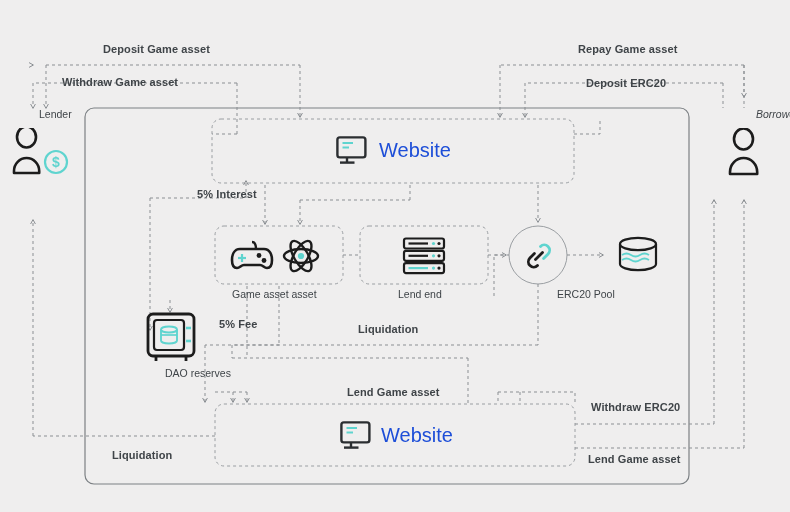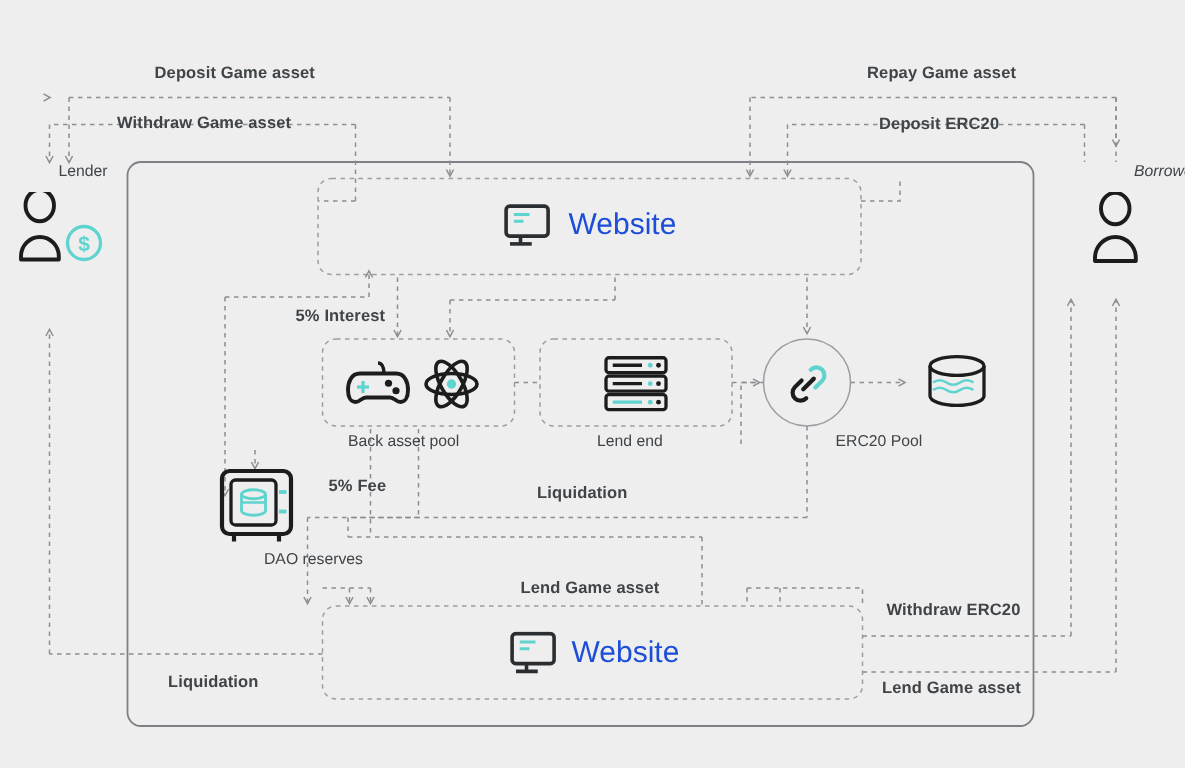--- a/index.html
+++ b/index.html
@@ -212,35 +212,35 @@
       <line x1="40" y1="29" x2="45" y2="29" stroke="#5fd4cf" stroke-width="2.6"></line>
       <ellipse cx="23" cy="17.5" rx="8" ry="3" fill="none" stroke="#5fd4cf" stroke-width="1.9"></ellipse>
       <path d="M15,17.5 L15,28.5 a8,3 0 0 0 16,0 L31,17.5" fill="none" stroke="#5fd4cf" stroke-width="1.9"></path>
       <line x1="15" y1="23" x2="31" y2="23" stroke="#5fd4cf" stroke-width="1.7"></line>
       <line x1="10" y1="44" x2="10" y2="49" stroke="#1c1c1c" stroke-width="2.8"></line>
       <line x1="40" y1="44" x2="40" y2="49" stroke="#1c1c1c" stroke-width="2.8"></line>
     </svg>
   </div>
 
   <div class="lbl" style="left:103px;top:43px;">Deposit Game asset</div>
-  <div class="lbl" style="left:78px;top:76px;text-align:right;">Withdraw Game asset</div>
+  <div class="lbl" style="left:62px;top:76px;text-align:right;">Withdraw Game asset</div>
   <div class="lbl" style="left:578px;top:43px;">Repay Game asset</div>
   <div class="lbl" style="left:586px;top:77px;">Deposit ERC20</div>
-  <div class="lbl" style="left:176px;top:205px;padding-left:21px;">5% Interest</div>
+  <div class="lbl" style="left:176px;top:188px;padding-left:21px;">5% Interest</div>
   <div class="lbl" style="left:219px;top:318px;">5% Fee</div>
   <div class="lbl" style="left:358px;top:323px;">Liquidation</div>
   <div class="lbl" style="left:347px;top:386px;">Lend Game asset</div>
   <div class="lbl" style="left:591px;top:401px;">Withdraw ERC20</div>
   <div class="lbl" style="left:588px;top:453px;">Lend Game asset</div>
   <div class="lbl" style="left:112px;top:449px;">Liquidation</div>
 
   <div class="node-cap" style="left:12px;top:108px;padding-left:27px;">Lender</div>
   <div class="node-cap" style="left:756px;top:108px;font-style:italic;">Borrower</div>
 
   <div class="wsite-txt" style="left:379px;top:139px;">Website</div>
   <div class="wsite-txt" style="left:381px;top:424px;">Website</div>
 
-  <div class="node-cap" style="left:232px;top:288px;">Back asset pool</div>
+  <div class="node-cap" style="left:232px;top:288px;">Game asset asset</div>
   <div class="node-cap" style="left:398px;top:288px;">Lend end</div>
   <div class="node-cap" style="left:557px;top:277px;margin-top:11px;">ERC20 Pool</div>
-  <div class="node-cap" style="left:135px;top:367px;padding-left:41px;">DAO reserves</div>
+  <div class="node-cap" style="left:124px;top:367px;padding-left:41px;">DAO reserves</div>
 
 </div>
 
 </body></html>

